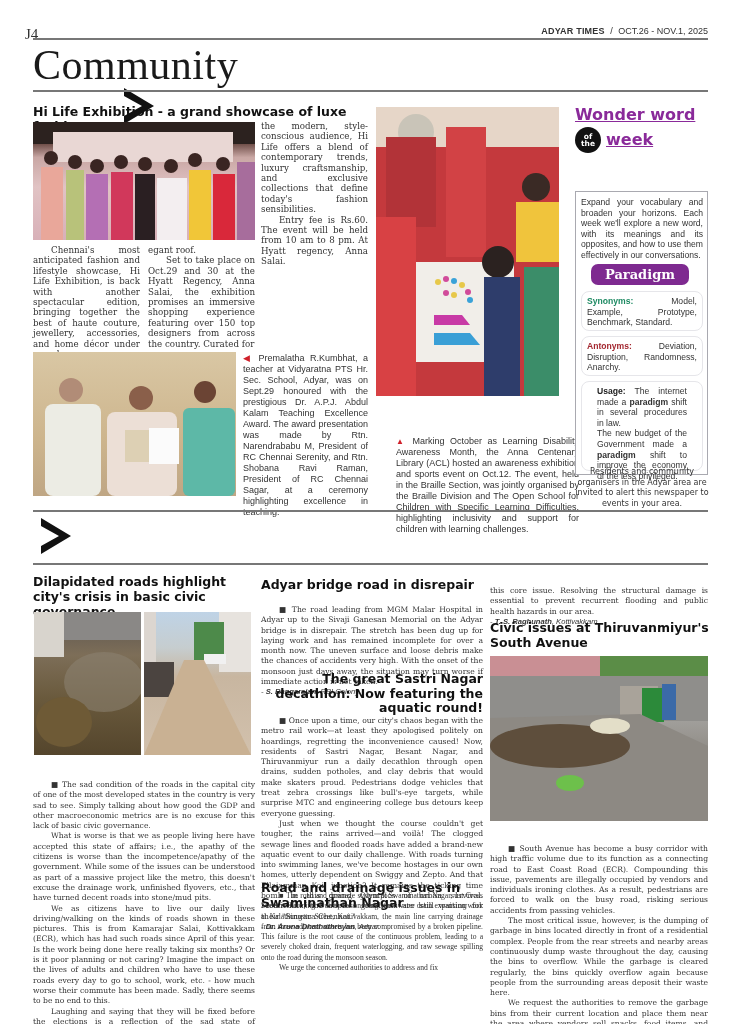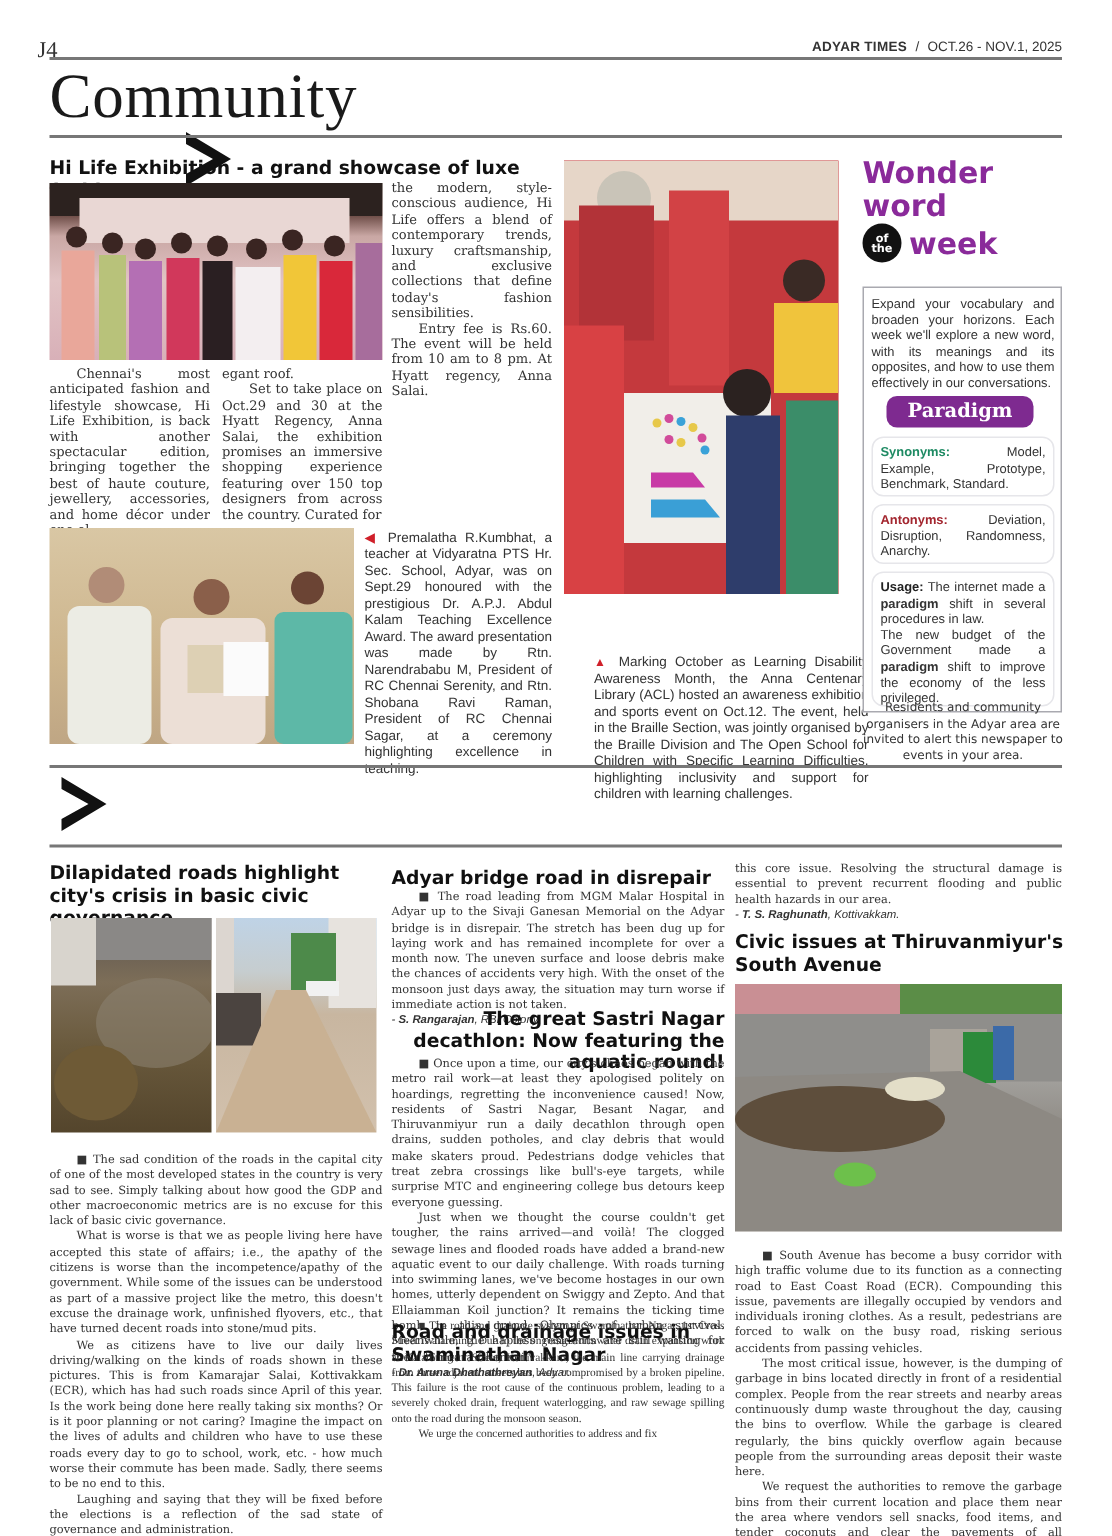--- a/index.html
+++ b/index.html
@@ -15,38 +15,38 @@
   .rule { height: 2px; background: #777; left: 33px; width: 675px; }
 
   
   .section-title { font-family: "Liberation Serif", serif; font-size: 42px; color: #1a1a1a; line-height: 1; letter-spacing: 0.5px; display: flex; align-items: center; }
   .chev { width: 34px; height: 40px; margin-left: 6px; }
 
   
   .hl { font-family: "DejaVu Sans", sans-serif; font-weight: bold; color: #111; }
 
   
-  .body-serif { font-family: "DejaVu Serif", serif; font-size: 7.6px; line-height: 10.3px; color: #333; text-align: justify; hyphens: auto; }
+  .body-serif { font-family: "DejaVu Serif", serif; font-size: 7.6px; line-height: 10.3px; color: #333; text-align: justify; hyphens: auto; margin-top: 12px; }
   .body-serif p { text-indent: 18px; }
   .body-serif p.noindent { text-indent: 0; }
   .body-serif .sig { text-indent: 0; font-family: "Liberation Sans", sans-serif; font-style: italic; }
   .body-serif .sig b { font-weight: bold; }
 
   .ex-text { font-family: "DejaVu Serif", serif; font-size: 8.7px; line-height: 10.4px; color: #333; text-align: justify; }
   .ex-text p { text-indent: 18px; }
 
   .caption { font-family: "Liberation Sans", sans-serif; font-size: 9px; line-height: 11px; color: #333; text-align: justify; }
   .tri-left { color: #d0202a; font-size: 9px; }
   .tri-up { color: #d0202a; font-size: 8px; }
 
   
   .photo { position: absolute; overflow: hidden; }
 
   
-  .ww-title { font-family: "DejaVu Sans", sans-serif; font-weight: bold; color: #8a2a9a; font-size: 20px; line-height: 22px; }
+  .ww-title { font-family: "DejaVu Sans", sans-serif; font-weight: bold; color: #8a2a9a; font-size: 16px; line-height: 22px; text-decoration: underline; }
   .ofthe { display: inline-flex; flex-direction: column; align-items: center; justify-content: center; width: 26px; height: 26px; border-radius: 50%; background: #111; color: #fff; font-family: "DejaVu Sans", sans-serif; font-size: 7.5px; line-height: 7.5px; font-weight: bold; vertical-align: middle; }
   .ww-box { border: 1px solid #a9a9b0; background: #fff; }
   .ww-intro { font-family: "Liberation Sans", sans-serif; font-size: 8.6px; line-height: 10.6px; color: #333; text-align: justify; }
   .ww-word { background: #7e2a90; color: #fff; border-radius: 7px; font-family: "DejaVu Serif", serif; font-weight: bold; font-size: 13px; text-align: center; }
   .ww-card { border: 1px solid #e6e6ea; border-radius: 8px; font-family: "Liberation Sans", sans-serif; font-size: 8.6px; line-height: 10.6px; color: #333; text-align: justify; background: #fff; }
   .syn-label { color: #1e8a63; font-weight: bold; }
   .ant-label { color: #a3262f; font-weight: bold; }
   .usage-label { font-weight: bold; color: #222; }
   .ww-footer { font-family: "DejaVu Sans", sans-serif; font-size: 8px; line-height: 10.5px; color: #333; text-align: center; margin-top: 12px; }
 </style>
@@ -177,21 +177,21 @@
   <div class="ww-card" style="position:absolute; left:5px; top:99px; width:122px; height:40px; padding:4px 5px;">
     <span class="syn-label">Synonyms:</span>
     <span>Model, Example, Prototype, Benchmark, Standard.</span>
   </div>
 
   <div class="ww-card" style="position:absolute; left:5px; top:144px; width:122px; height:40px; padding:4px 5px;">
     <span class="ant-label">Antonyms:</span>
     <span>Deviation, Disruption, Randomness, Anarchy.</span>
   </div>
 
-  <div class="ww-card" style="position:absolute; left:5px; top:189px; width:122px; height:90px; padding:4px 5px;">
+  <div class="ww-card" style="position:absolute; left:5px; top:189px; width:122px; height:90px; padding:4px 15px;">
     <span class="usage-label">Usage:</span>
     <span>The internet made a</span>
     <b>paradigm</b>
     <span>shift in several procedures in law.</span><br>
     <span>The new budget of the Government made a</span>
     <b>paradigm</b>
     <span>shift to improve the economy of the less privileged.</span>
   </div>
 </div>
 

